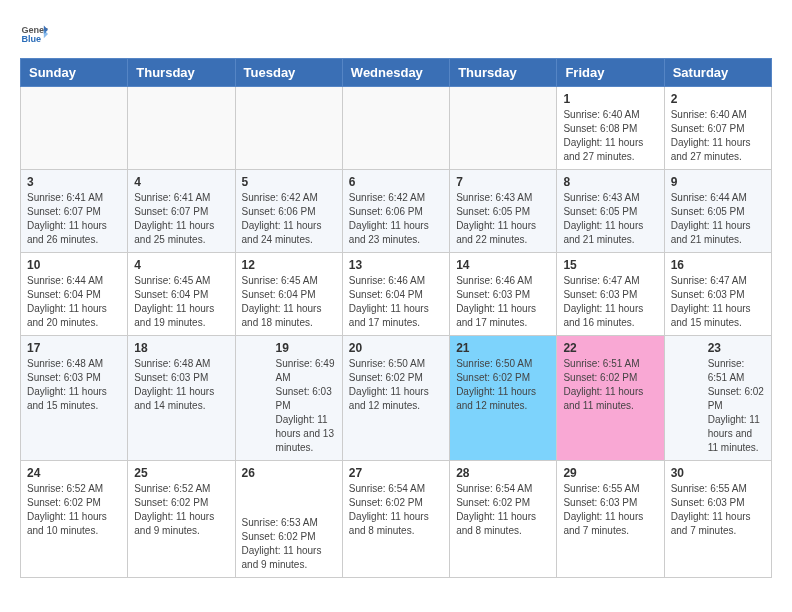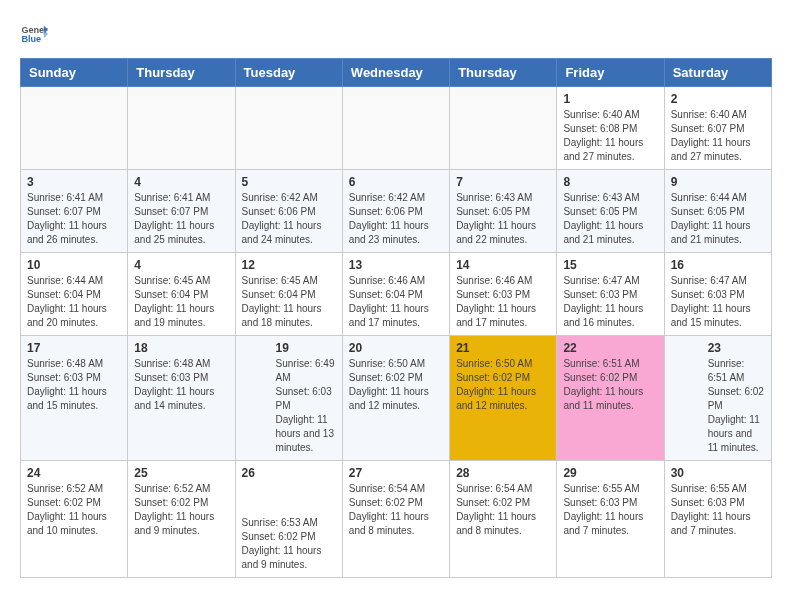--- a/index.html
+++ b/index.html
@@ -238,21 +238,21 @@
           <div class="day-info" style="white-space: pre-line;">Sunrise: 6:49 AM
 Sunset: 6:03 PM
 Daylight: 11 hours and 13 minutes.</div>
         </td>
         <td style="background: rgb(244, 247, 251);">
           <span class="day-number">20</span>
           <div class="day-info" style="white-space: pre-line;">Sunrise: 6:50 AM
 Sunset: 6:02 PM
 Daylight: 11 hours and 12 minutes.</div>
         </td>
-        <td style="background: #eab308;">
+        <td style="background: #7dd3fc;">
           <span class="day-number">21</span>
           <div class="day-info" style="white-space: pre-line;">Sunrise: 6:50 AM
 Sunset: 6:02 PM
 Daylight: 11 hours and 12 minutes.</div>
         </td>
         <td style="background: #f9a8d4;">
           <span class="day-number">22</span>
           <div class="day-info" style="white-space: pre-line;">Sunrise: 6:51 AM
 Sunset: 6:02 PM
 Daylight: 11 hours and 11 minutes.</div>

